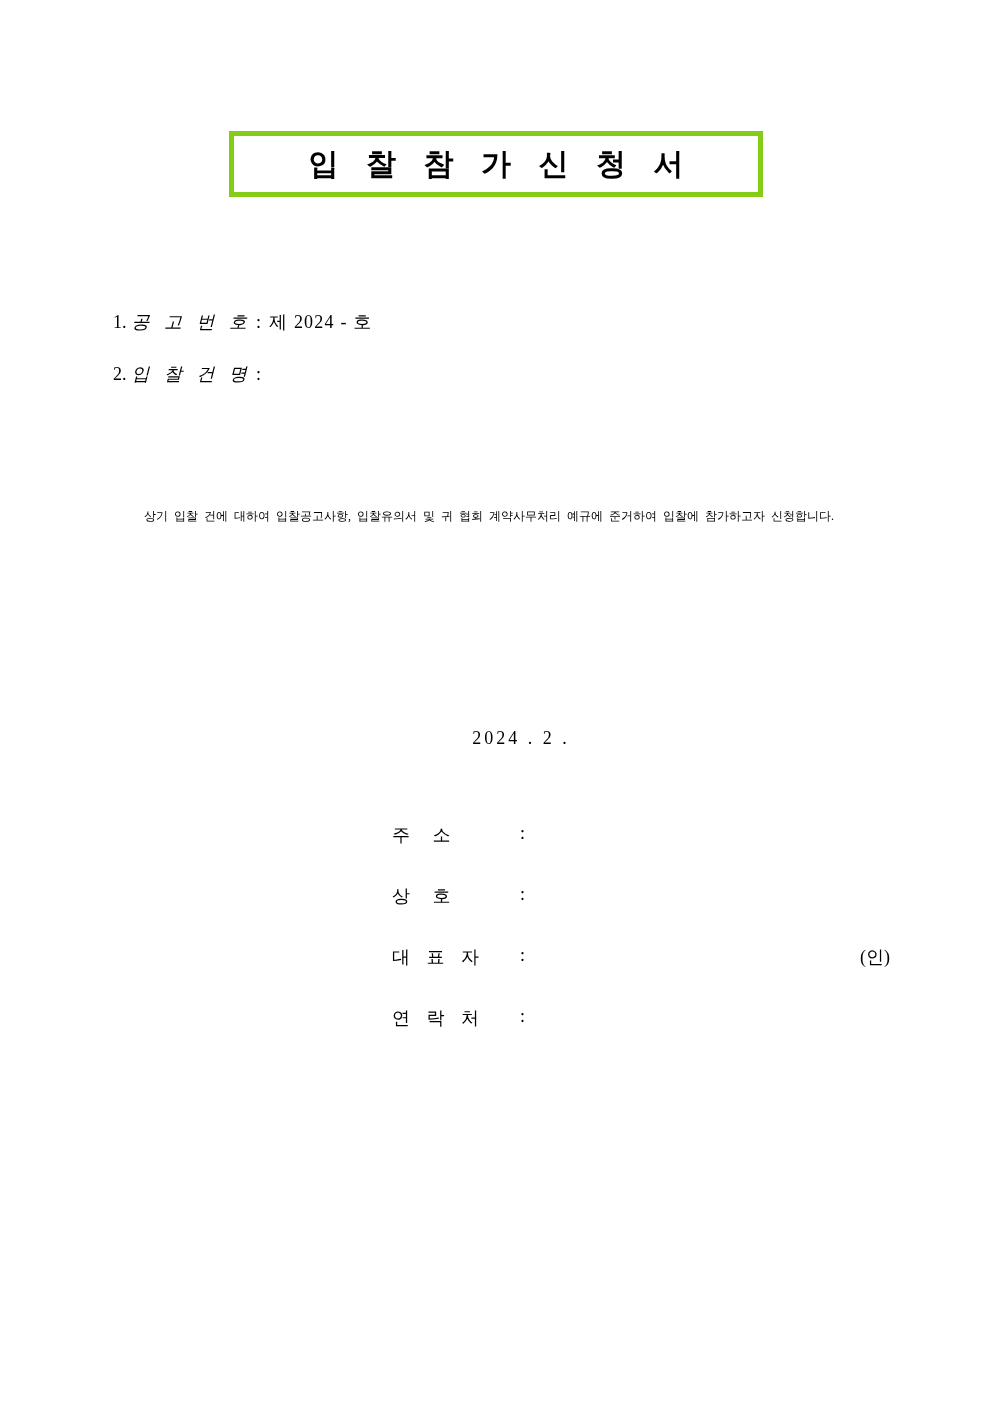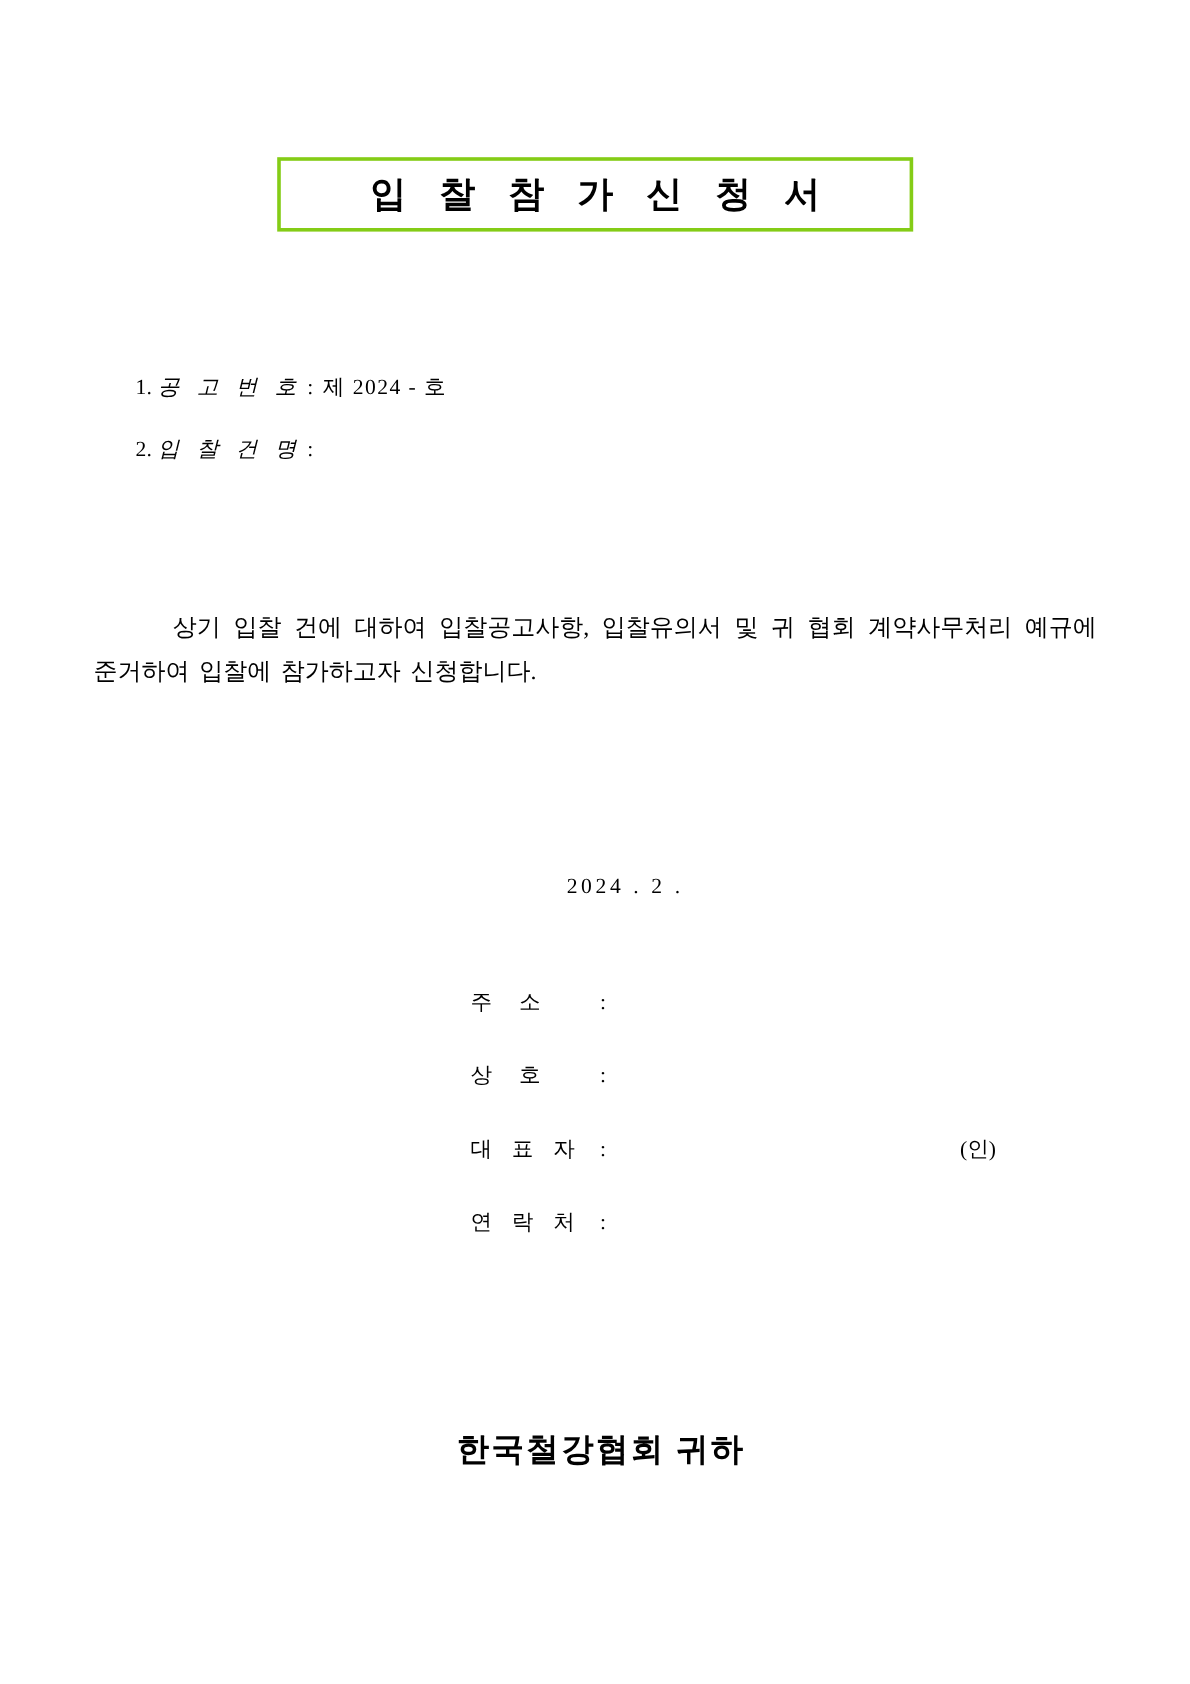--- a/index.html
+++ b/index.html
@@ -25,21 +25,21 @@
   
   .title-wrap {
     position: absolute;
     left: 0;
     right: 0;
     top: 131px;
     display: flex;
     justify-content: center;
   }
   .title-box {
-    border: 3px solid #84cc16;
+    border: 5px solid #84cc16;
     width: 524px;
     height: 56px;
     display: flex;
     align-items: center;
     justify-content: center;
   }
   .title-text {
     font-size: 30px;
     font-weight: bold;
     letter-spacing: 10px;
@@ -82,21 +82,21 @@
   .item-value.spaced {
     letter-spacing: 1.2px;
   }
 
   
   .body-par {
     position: absolute;
     left: 78px;
     top: 505px;
     width: 836px;
-    font-size: 20px;
+    font-size: 12px;
     line-height: 1.85;
     text-align: justify;
     text-indent: 66px;
     word-spacing: 3px;
   }
 
   
   .date-line {
     position: absolute;
     left: 0;
@@ -109,24 +109,25 @@
   }
 
   
   .sig-block {
     position: absolute;
     left: 392px;
     top: 823px;
   }
   .sig-row {
     display: flex;
-    align-items: center;
+    align-items: flex-start;
     font-size: 18px;
     margin-bottom: 37px;
     white-space: nowrap;
+    gap: 20px;
   }
   .sig-label {
     display: inline-block;
     width: 108px;
     letter-spacing: 6px;
   }
   .sig-label.wide {
     letter-spacing: 9px;
   }
   .sig-colon {
@@ -210,15 +211,14 @@
     </div>
 
     <div class="sig-row">
       <span class="sig-label">연 락 처</span>
       <span class="sig-colon">:</span>
       <span class="sig-value"></span>
     </div>
 
   </div>
 
-  <div class="recipient">한국철강협회 귀하</div>
 
 </div>
 
 </body></html>

